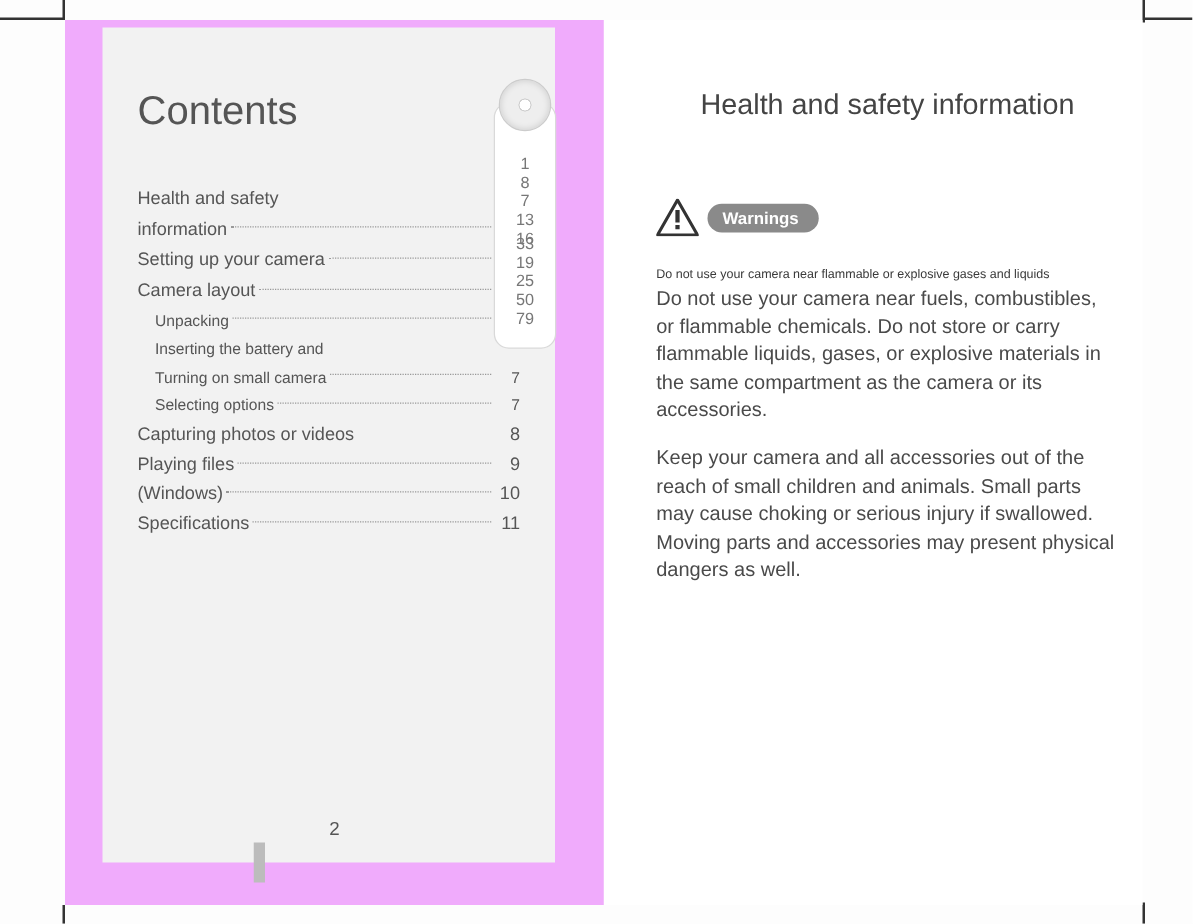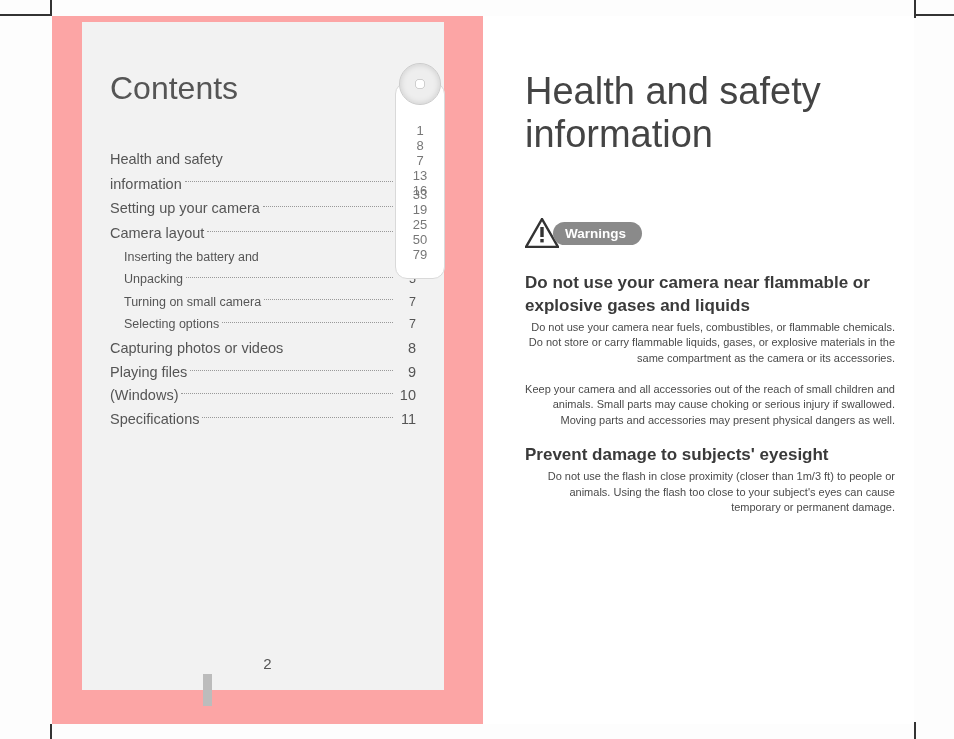--- a/index.html
+++ b/index.html
@@ -19,44 +19,45 @@
   .crop-top-right { position: absolute; top: 14px; left: 915px; width: 39px; height: 2px; background: #333; }
 
   .spread {
     position: absolute;
     top: 16px; left: 52px;
     width: 862px; height: 708px;
     display: flex;
     background: #fff;
   }
   .page { position: relative; flex: 1; }
-  .page-left { background: #fca5a5; }
+  .page-left { background: #f0abfc; }
 
   
   .left-content-box {
     position: absolute;
     top: 6px; left: 30px;
     width: 362px; height: 668px;
     background: #f2f2f2;
     padding: 48px 28px 0 28px;
   }
   h1.title {
     font-size: 32px;
     font-weight: 400;
     color: #555;
     font-family: "Arial Narrow", Arial, sans-serif;
     letter-spacing: 0px;
     margin-bottom: 40px;
   }
   h1.title-right {
-    font-size: 38px;
+    font-size: 23px;
     font-weight: 400;
     color: #444;
     font-family: "Arial Narrow", Arial, sans-serif;
     letter-spacing: 0px;
+    text-align: center;
   }
 
   .toc { font-size: 14.5px; color: #555; line-height: 1.7; }
   .toc .row { display: flex; align-items: center; white-space: nowrap; }
   .toc .row .leader {
     flex: 1;
     border-bottom: 1.5px dotted #999;
     margin: 0 3px 4px 3px;
     min-width: 8px;
   }
@@ -108,44 +109,44 @@
   
   .right-content {
     position: absolute;
     top: 54px; left: 42px;
     width: 370px;
   }
   .warnings-lozenge {
     display: inline-flex;
     align-items: center;
     margin: 62px 0 24px 0;
+    gap: 13px;
   }
   .warn-tri-svg { width: 34px; height: 30px; }
   .warn-pill {
     background: #8a8a8a;
     color: #fff;
     font-size: 13.5px;
     font-weight: bold;
     padding: 4px 16px 4px 12px;
     border-radius: 14px;
     margin-left: -6px;
   }
   .section h3 {
-    font-size: 17px;
-    font-weight: bold;
+    font-size: 10px;
+    font-weight: normal;
     color: #3a3a3a;
     margin-bottom: 2px;
     line-height: 1.35;
   }
   .section p {
-    font-size: 11px;
+    font-size: 16px;
     color: #4a4a4a;
     line-height: 1.4;
     margin-bottom: 16px;
-    text-align: right;
   }
 </style>
 </head>
 <body>
 
 <div class="crop-top-left"></div>
 <div class="crop-left-top"></div>
 <div class="crop-left-bottom"></div>
 <div class="crop-top-right"></div>
 <div class="crop-right-body"></div>
@@ -174,26 +175,26 @@
           <span class="pg">5</span>
         </div>
 
         <div class="row">
           <span>Camera layout</span>
           <span class="leader"></span>
           <span class="pg">4</span>
         </div>
 
         <div class="row sub">
+          <span>Unpacking</span>
+          <span class="leader"></span>
+          <span class="pg">5</span>
+        </div>
+        <div class="row sub">
           <span>Inserting the battery and</span>
-        </div>
-        <div class="row sub">
-          <span>Unpacking</span>
-          <span class="leader"></span>
-          <span class="pg">5</span>
         </div>
         <div class="row sub">
           <span>Turning on small camera</span>
           <span class="leader"></span>
           <span class="pg">7</span>
         </div>
         <div class="row sub">
           <span>Selecting options</span>
           <span class="leader"></span>
           <span class="pg">7</span>
@@ -256,20 +257,16 @@
         <span class="warn-pill">Warnings</span>
       </div>
 
       <div class="section">
         <h3>Do not use your camera near flammable or explosive gases and liquids</h3>
         <p>Do not use your camera near fuels, combustibles, or flammable chemicals. Do not store or carry flammable liquids, gases, or explosive materials in the same compartment as the camera or its accessories.</p>
       </div>
       <div class="section">
         <p>Keep your camera and all accessories out of the reach of small children and animals. Small parts may cause choking or serious injury if swallowed. Moving parts and accessories may present physical dangers as well.</p>
       </div>
-      <div class="section">
-        <h3>Prevent damage to subjects' eyesight</h3>
-        <p>Do not use the flash in close proximity (closer than 1m/3 ft) to people or animals. Using the flash too close to your subject's eyes can cause temporary or permanent damage.</p>
-      </div>
     </div>
   </div>
 
 </div>
 
 </body></html>

